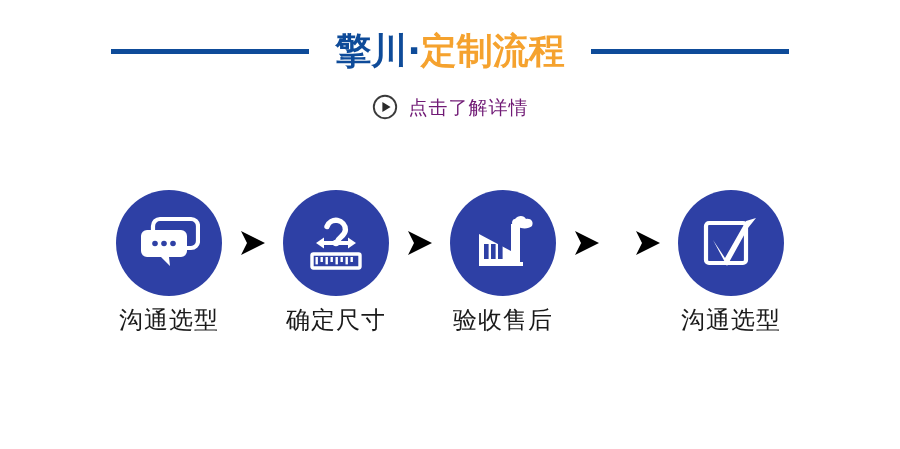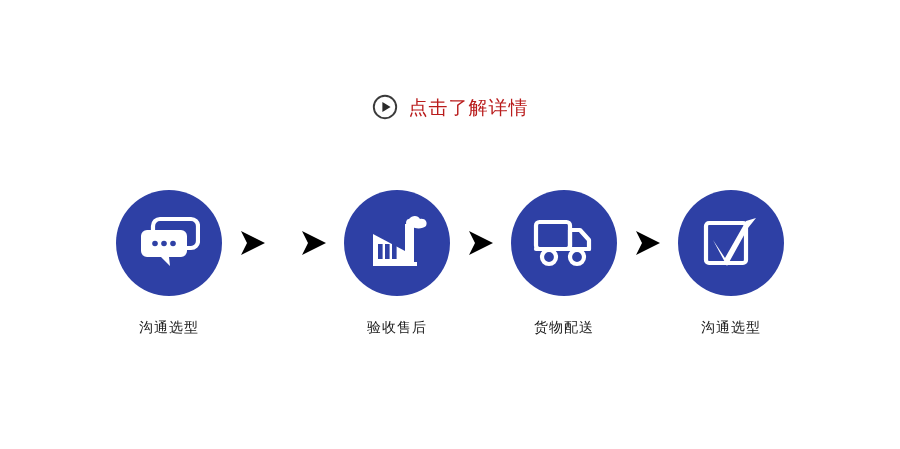--- a/index.html
+++ b/index.html
@@ -71,21 +71,21 @@
     width: 26px;
     height: 26px;
     flex: none;
     margin-right: 11px;
     display: block;
   }
 
   .subtitle-text {
     font-family: "DejaVu Sans", "Liberation Sans", sans-serif;
     font-size: 19px;
-    color: #b91c1c;
+    color: #701a75;
     letter-spacing: 1px;
     line-height: 1;
     white-space: nowrap;
   }
 
   
   .steps {
     position: absolute;
     left: 0;
     top: 190;
@@ -111,23 +111,23 @@
     border-radius: 50%;
     background: #2e40a5;
     display: flex;
     align-items: center;
     justify-content: center;
     flex: none;
   }
   .circle svg { display: block; }
 
   .step-label {
-    margin-top: 24px;
+    margin-top: 12px;
     font-family: "DejaVu Sans", "Liberation Sans", sans-serif;
-    font-size: 14px;
+    font-size: 24px;
     color: #1a1a1a;
     letter-spacing: 1px;
     line-height: 1;
     white-space: nowrap;
   }
 
   .arrow {
     width: 61px;
     flex: none;
     height: 106px;
@@ -135,20 +135,27 @@
     align-items: center;
     justify-content: center;
   }
   .arrow svg { display: block; }
 </style>
 </head>
 <body>
 
 <div class="header">
 
+  <div class="title-row">
+    <div class="rule left"></div>
+    <div class="title">
+      <span class="seg-blue">擎川·</span><span class="seg-orange">定制流程</span>
+    </div>
+    <div class="rule right"></div>
+  </div>
 
   <div class="subtitle-row">
     <svg class="play-icon" viewBox="0 0 26 26">
       <circle cx="13" cy="13" r="11.2" fill="none" stroke="#3a3a3a" stroke-width="1.9"></circle>
       <path d="M10.4 7.9 L18.6 13 L10.4 18.1 Z" fill="#2a2a2a"></path>
     </svg>
     <span class="subtitle-text">点击了解详情</span>
   </div>
 
 </div>
@@ -169,20 +176,42 @@
     </div>
     <span class="step-label">沟通选型</span>
   </div>
 
   <div class="arrow">
     <svg width="28" height="26" viewBox="0 0 28 26">
       <path d="M2 1 L26 13 L2 25 L8 13 Z" fill="#000000"></path>
     </svg>
   </div>
 
+  <div class="step">
+    <div class="circle">
+      <svg width="64" height="62" viewBox="0 0 64 62">
+
+        <path d="M23 14.5 a9.5 9.5 0 0 1 18.4 3.2 c0 5.6 -6.2 7.2 -7.6 11.2" fill="none" stroke="#ffffff" stroke-width="5.4" stroke-linecap="round"></path>
+
+        <path d="M12 31 L20 25.5 L20 29 L44 29 L44 25.5 L52 31 L44 36.5 L44 33 L20 33 L20 36.5 Z" fill="#ffffff"></path>
+        <circle cx="32" cy="31" r="3.3" fill="#ffffff"></circle>
+
+        <rect x="8" y="42" width="48" height="14" rx="1.4" fill="none" stroke="#ffffff" stroke-width="3.4"></rect>
+        <rect x="11.5" y="45" width="2.4" height="7.4" fill="#ffffff"></rect>
+        <rect x="16.5" y="45" width="2.4" height="5" fill="#ffffff"></rect>
+        <rect x="21.5" y="45" width="2.4" height="7.4" fill="#ffffff"></rect>
+        <rect x="26.5" y="45" width="2.4" height="5" fill="#ffffff"></rect>
+        <rect x="31.5" y="45" width="2.4" height="7.4" fill="#ffffff"></rect>
+        <rect x="36.5" y="45" width="2.4" height="5" fill="#ffffff"></rect>
+        <rect x="41.5" y="45" width="2.4" height="7.4" fill="#ffffff"></rect>
+        <rect x="46.5" y="45" width="2.4" height="5" fill="#ffffff"></rect>
+      </svg>
+    </div>
+    <span class="step-label">确定尺寸</span>
+  </div>
 
   <div class="arrow">
     <svg width="28" height="26" viewBox="0 0 28 26">
       <path d="M2 1 L26 13 L2 25 L8 13 Z" fill="#000000"></path>
     </svg>
   </div>
 
   <div class="step">
     <div class="circle">
       <svg width="64" height="60" viewBox="0 0 64 60">
@@ -199,36 +228,20 @@
     </div>
     <span class="step-label">验收售后</span>
   </div>
 
   <div class="arrow">
     <svg width="28" height="26" viewBox="0 0 28 26">
       <path d="M2 1 L26 13 L2 25 L8 13 Z" fill="#000000"></path>
     </svg>
   </div>
 
-  <div class="step">
-    <div class="circle">
-      <svg width="64" height="52" viewBox="0 0 64 52">
-
-        <rect x="4" y="5" width="34" height="27" rx="3.5" fill="none" stroke="#ffffff" stroke-width="4.2"></rect>
-
-        <path d="M38 13 h10 l9 10 v9 h-19 z" fill="none" stroke="#ffffff" stroke-width="4.2" stroke-linejoin="round"></path>
-
-        <path d="M4 32 h53" fill="none" stroke="#ffffff" stroke-width="4.2" stroke-linecap="round"></path>
-
-        <circle cx="17" cy="40" r="7" fill="none" stroke="#ffffff" stroke-width="4.2"></circle>
-        <circle cx="45" cy="40" r="7" fill="none" stroke="#ffffff" stroke-width="4.2"></circle>
-      </svg>
-    </div>
-    <span class="step-label">货物配送</span>
-  </div>
 
   <div class="arrow">
     <svg width="28" height="26" viewBox="0 0 28 26">
       <path d="M2 1 L26 13 L2 25 L8 13 Z" fill="#000000"></path>
     </svg>
   </div>
 
   <div class="step">
     <div class="circle">
       <svg width="60" height="58" viewBox="0 0 60 58">

